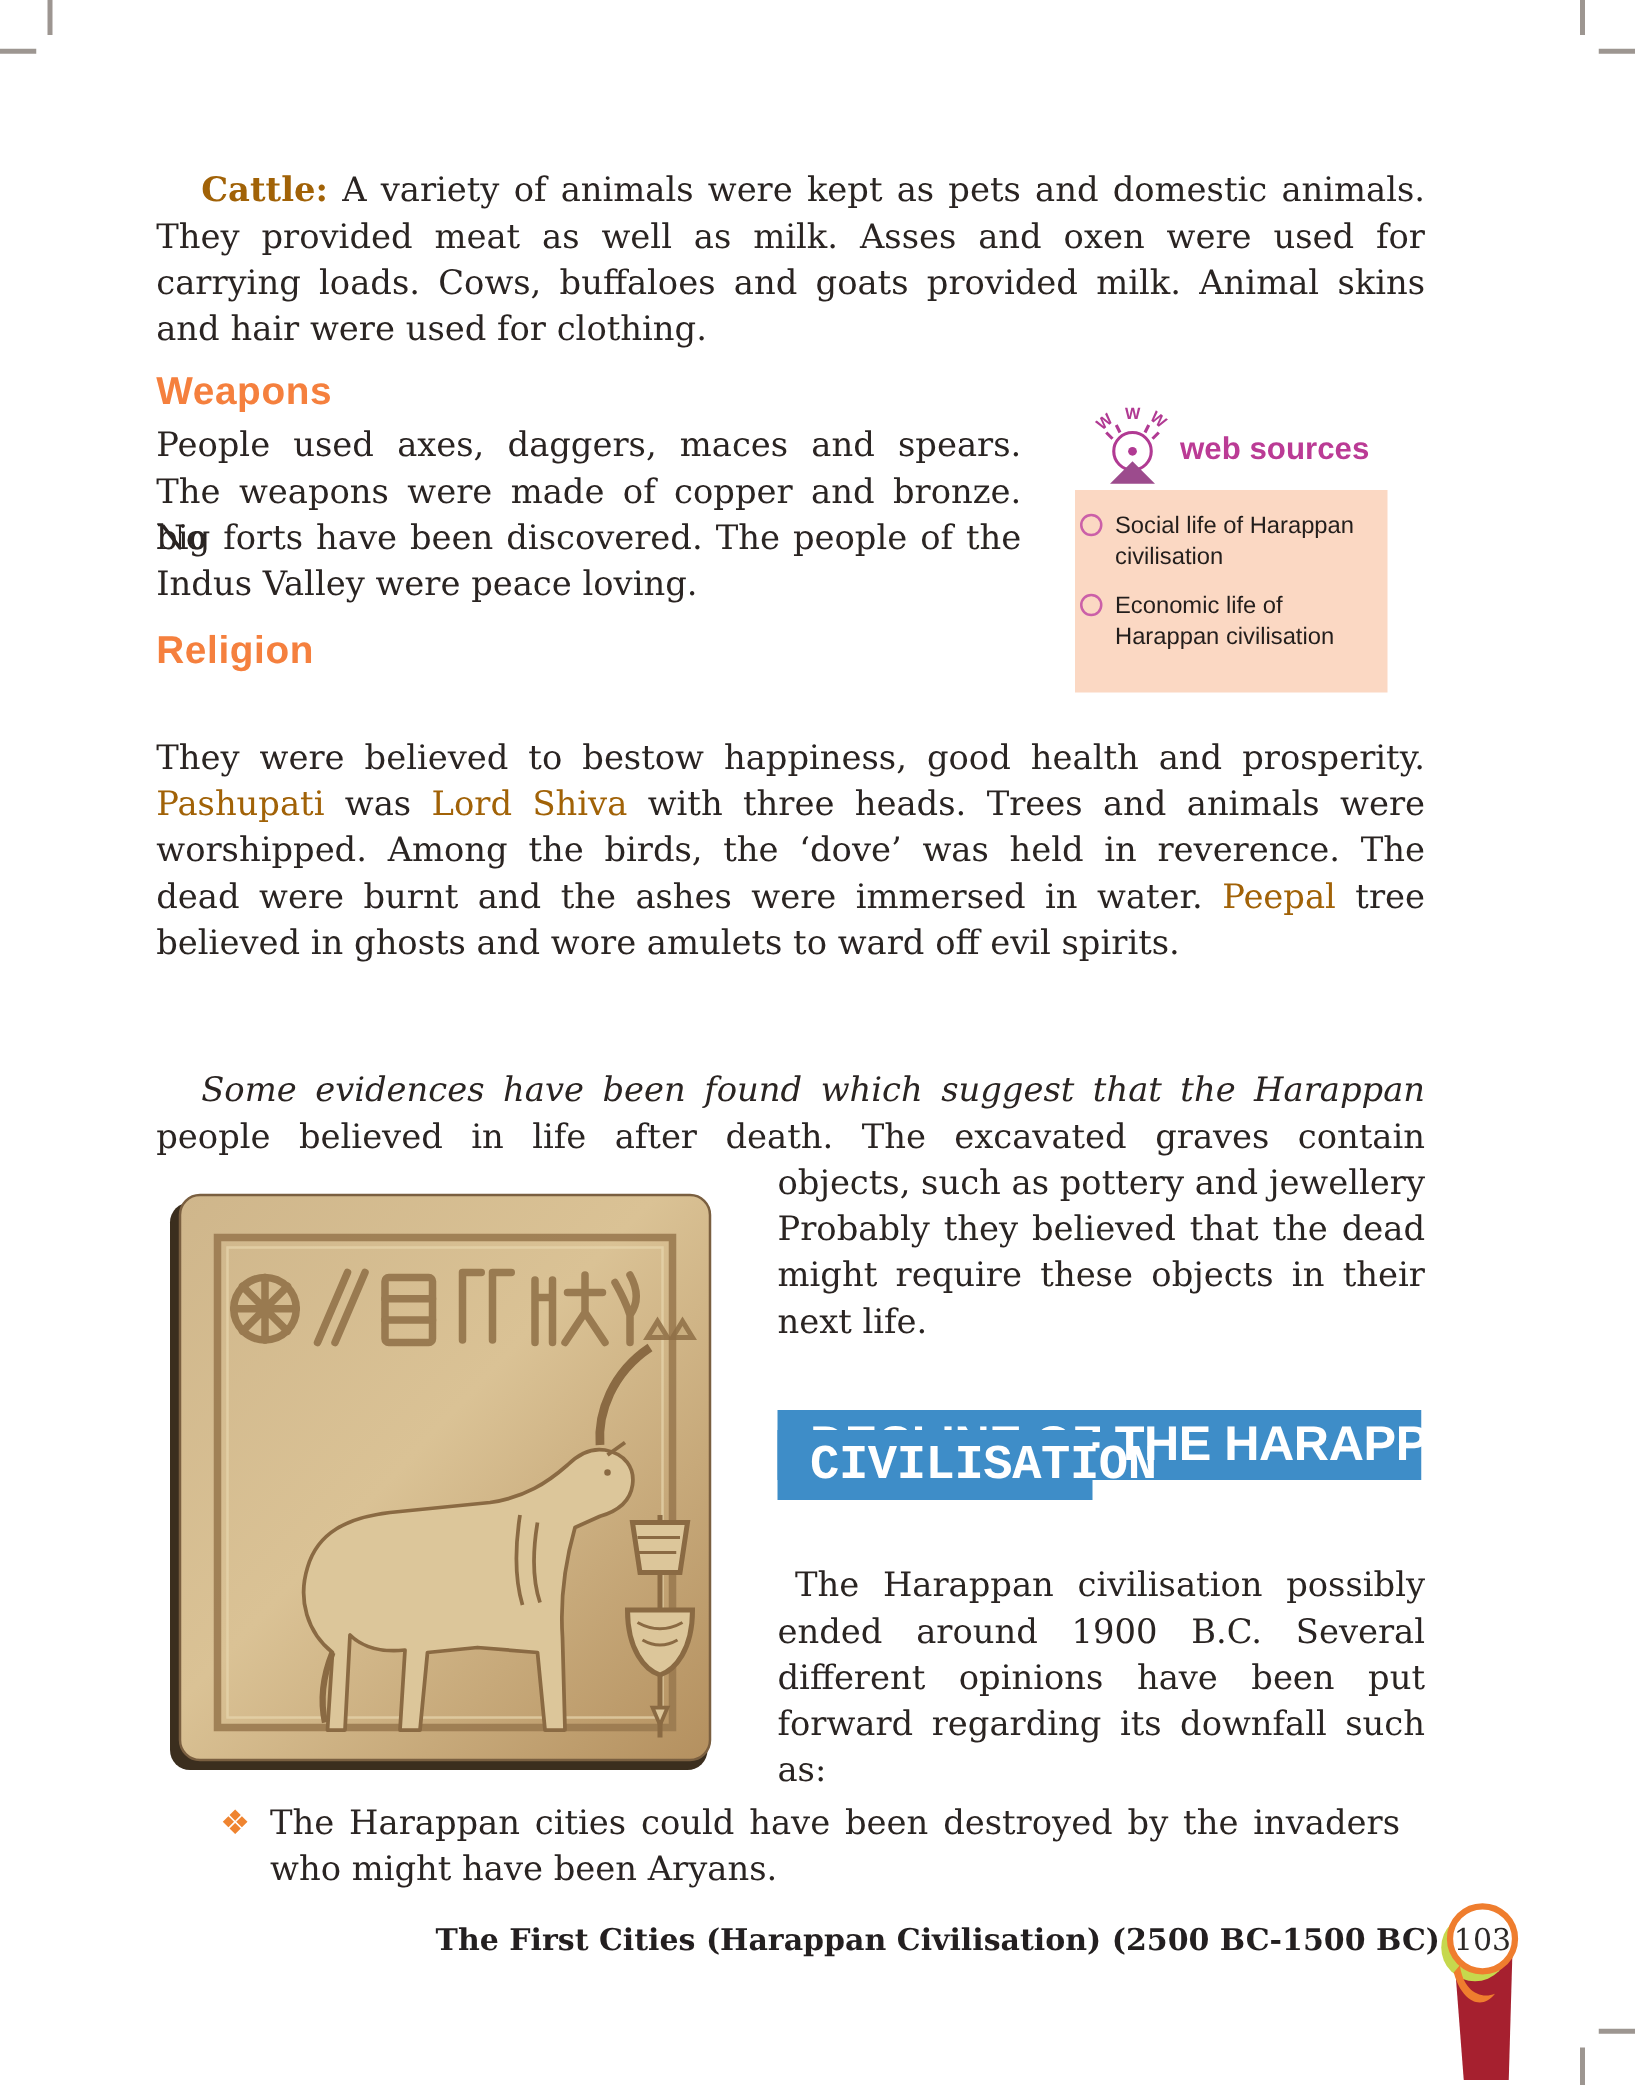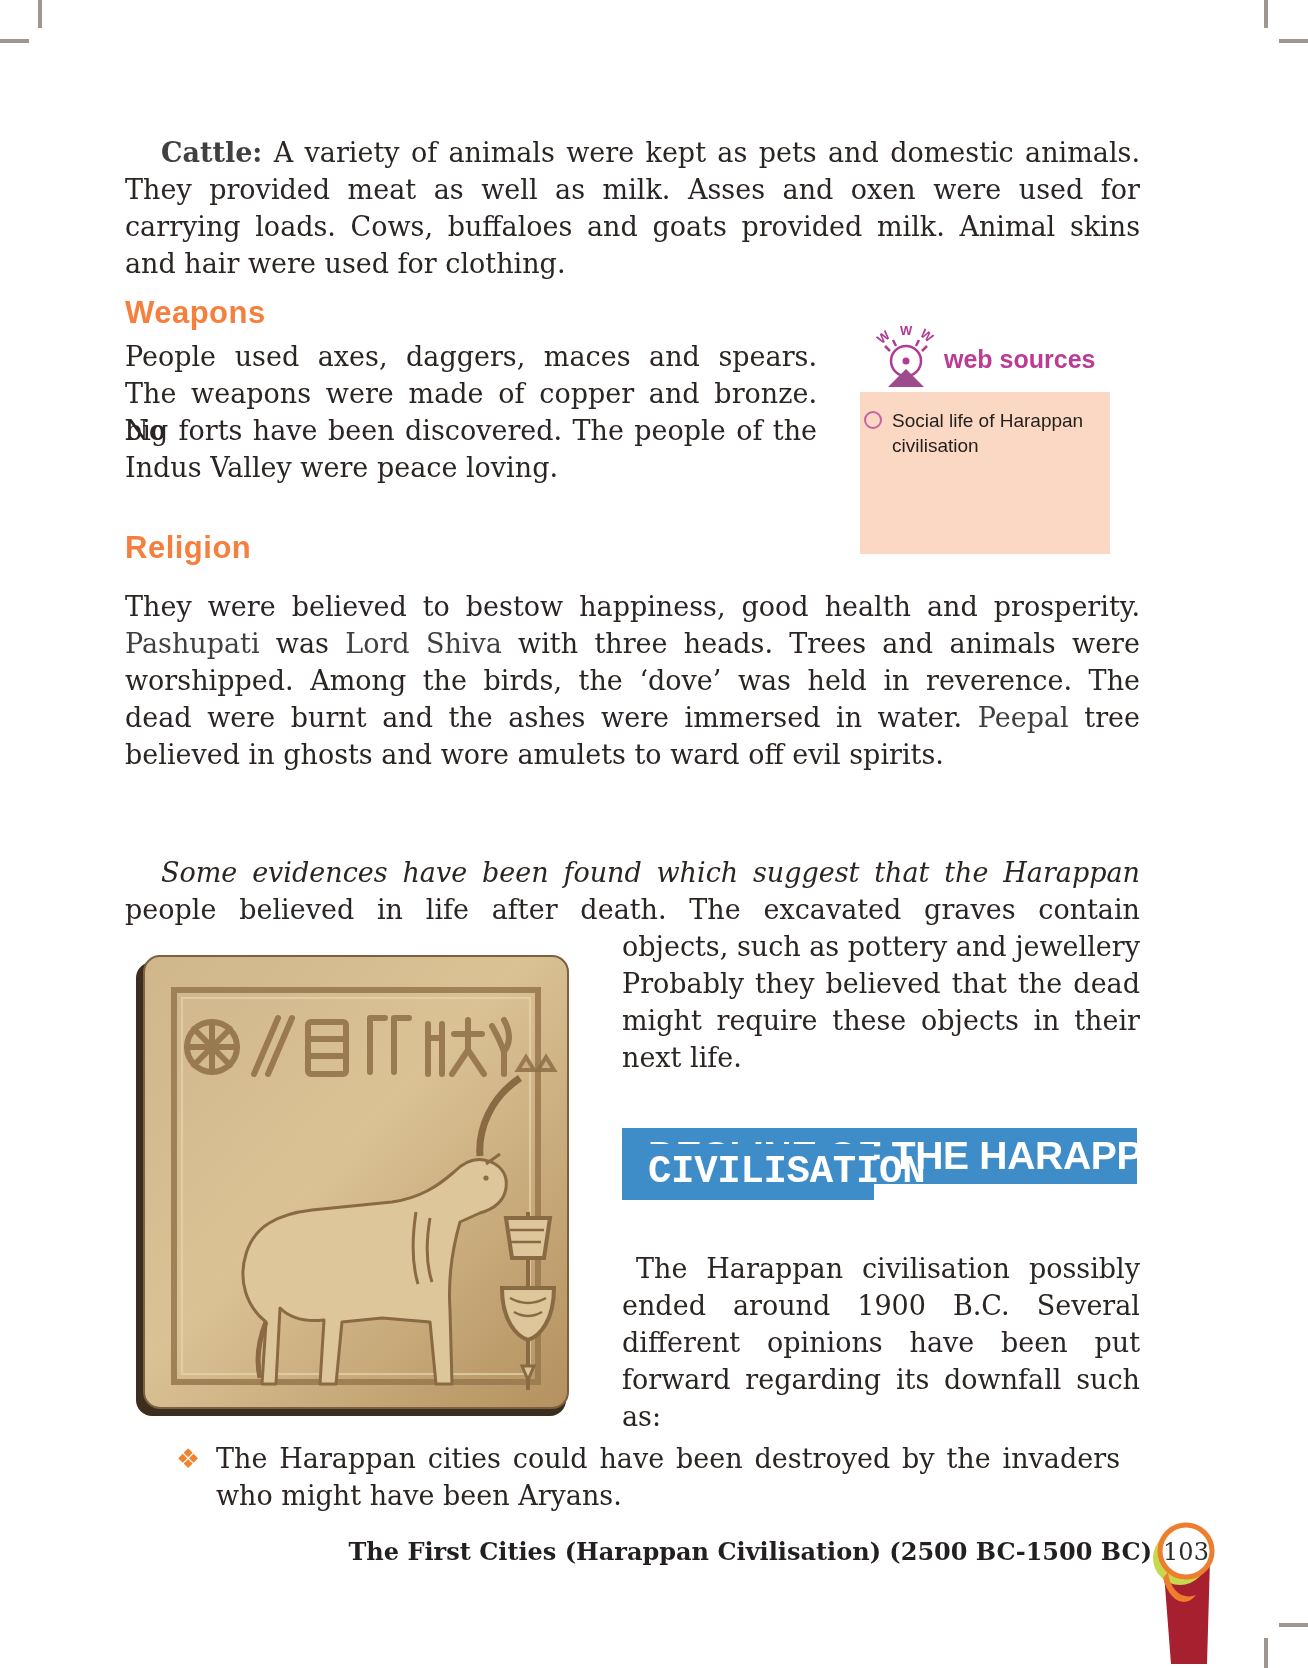--- a/index.html
+++ b/index.html
@@ -6,21 +6,21 @@
   #page{position:relative;width:1308px;height:1668px;background:#ffffff;overflow:hidden;
         font-family:"DejaVu Serif",serif;color:#2a2422;}
 
   
   .crop{position:absolute;background:#9d9691;}
 
   
   .para{position:absolute;font-size:27px;line-height:37px;}
   .tline{height:37px;white-space:nowrap;text-align:left;}
   .tline.just{white-space:normal;text-align:justify;text-align-last:justify;}
-  .pink{color:#404040;}
+  .pink{color:#a16207;}
   .bold{font-weight:bold;}
 
   
   .orange-head{position:absolute;font-family:"Liberation Sans",sans-serif;font-weight:bold;
                font-size:31px;color:#f5803e;letter-spacing:0.5px;}
 
   
   #ws-icon{position:absolute;left:870px;top:323px;}
   #ws-title{position:absolute;left:944px;top:345px;font-family:"Liberation Sans",sans-serif;
             font-weight:bold;font-size:25px;color:#bb3b95;}
@@ -85,23 +85,27 @@
         <path d="M18,64 L36,46 L54,64 Z" fill="#9c4b8d" stroke="none"></path>
       </g>
     </svg>
   </div>
   <div id="ws-title">web sources</div>
   <div id="ws-box">
       <div class="ws-item">
         <span class="ws-bullet"></span>
         <span class="ws-text">Social life of Harappan civilisation</span>
       </div>
-    </div>
-
-  <div class="orange-head" style="left:125px;top:530px;">Religion</div>
+      <div class="ws-item">
+        <span class="ws-bullet"></span>
+        <span class="ws-text">Economic life of Harappan civilisation</span>
+      </div>
+    </div>
+
+  <div class="orange-head" style="left:125px;top:502px;">Religion</div>
   <div class="para" style="left:125px;top:588px;width:1015px;">
       <div class="tline just"><span>They were believed to bestow happiness, good health and prosperity.</span></div>
       <div class="tline just"><span class="pink">Pashupati</span><span> was </span><span class="pink">Lord Shiva</span><span> with three heads. Trees and animals were</span></div>
       <div class="tline just"><span>worshipped. Among the birds, the ‘dove’ was held in reverence. The</span></div>
       <div class="tline just"><span>dead were burnt and the ashes were immersed in water. </span><span class="pink">Peepal</span><span> tree</span></div>
       <div class="tline"><span>believed in ghosts and wore amulets to ward off evil spirits.</span></div>
     </div>
 
   <div class="para" style="left:125px;top:854px;width:1015px;">
       <div class="tline just" style="padding-left: 36px; font-style: italic;"><span>Some evidences have been found which suggest that the Harappan</span></div>

